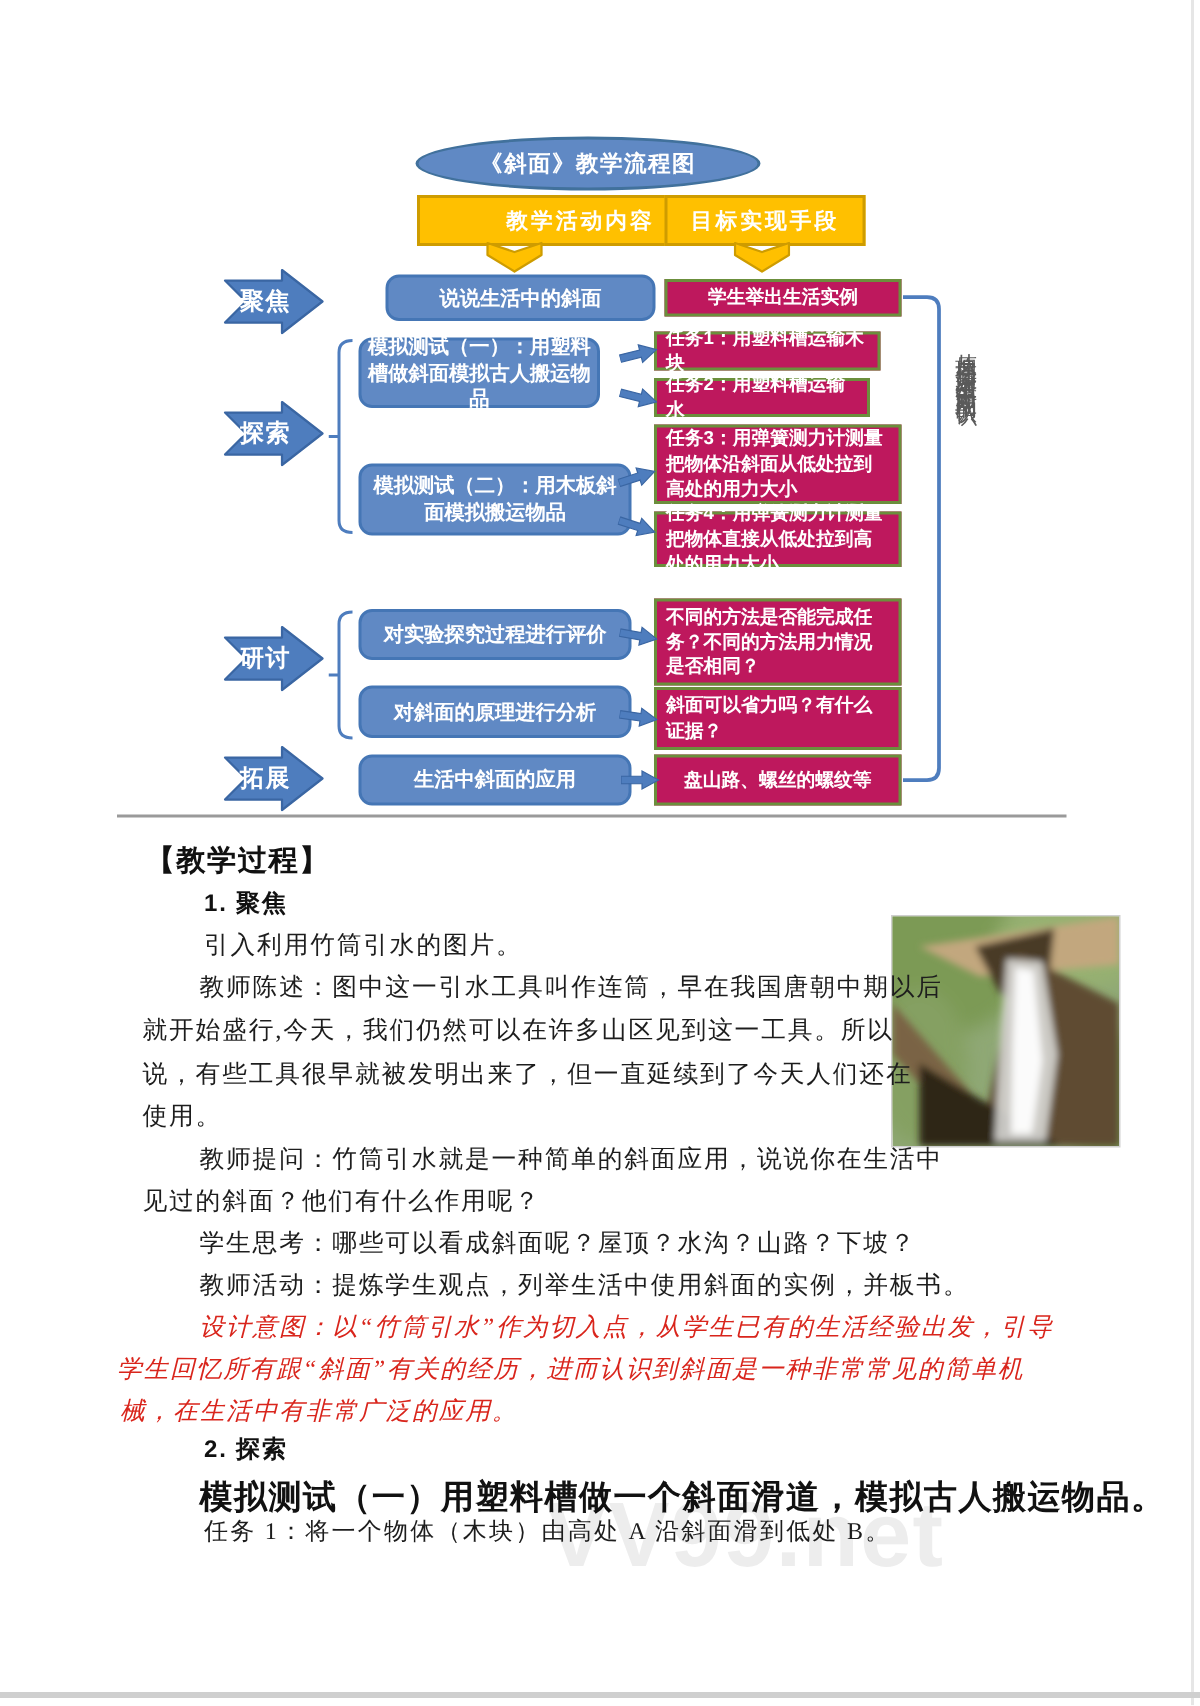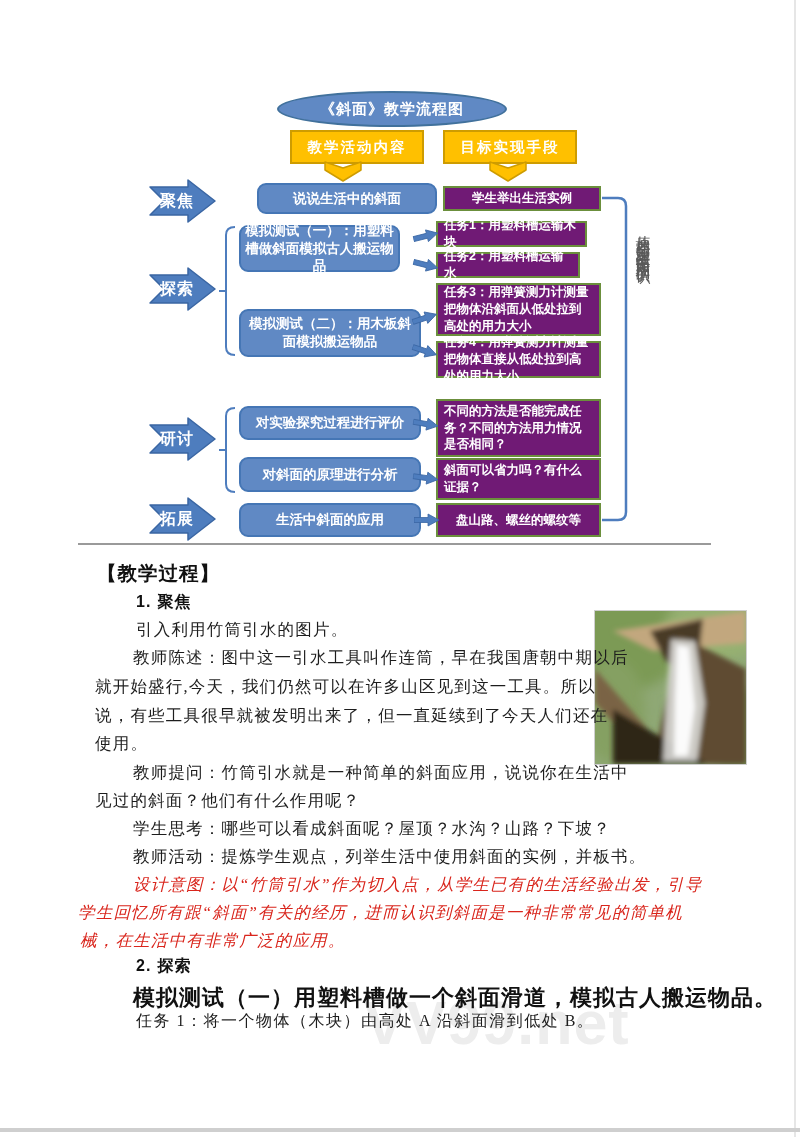--- a/index.html
+++ b/index.html
@@ -9,21 +9,21 @@
 
   
   .ellipse{left:277px;top:91px;width:226px;height:32px;background:#6089C4;border:2px solid #41719C;
            border-radius:50%;color:#fff;font-weight:bold;font-size:15px;display:flex;
            align-items:center;justify-content:center;letter-spacing:1px;}
   .ybox{background:#FFC000;border:2px solid #CE9C00;color:#fff;font-weight:bold;font-size:14.5px;
         display:flex;align-items:center;justify-content:center;letter-spacing:2px;}
   .bluebox{background:#6089C4;border:2px solid #4576B5;border-radius:9px;color:#fff;font-weight:bold;
            font-size:13.5px;line-height:1.32;display:flex;align-items:center;justify-content:center;
            text-align:center;box-sizing:border-box;padding:1px 4px;}
-  .greenbox{background:#701a75;border:2px solid #6B8F3C;color:#fff;font-weight:bold;font-size:12.5px;
+  .greenbox{background:#be185d;border:2px solid #6B8F3C;color:#fff;font-weight:bold;font-size:12.5px;
             line-height:1.35;display:flex;align-items:center;box-sizing:border-box;padding:2px 6px;}
   .gcenter{justify-content:center;text-align:center;}
   .stage{width:68px;height:44px;}
   .stage .lbl{position:absolute;left:8px;top:0;width:40px;height:44px;display:flex;align-items:center;
               justify-content:center;color:#fff;font-weight:bold;font-size:16px;letter-spacing:1px;}
   .sidenote{writing-mode:vertical-rl;color:#5a5a5a;font-size:14.5px;letter-spacing:2px;
             font-family:"Liberation Serif",serif;}
   .divider{left:78px;top:543px;width:633px;height:2px;background:#9a9a9a;}
 
   
@@ -39,21 +39,21 @@
 </style>
 </head>
 <body>
 
 <div id="page">
 
   <div class="abs ellipse">
     <span>《斜面》教学流程图</span>
   </div>
 
-  <div class="abs ybox" style="left:290px;top:130px;width:130px;height:30px;">
+  <div class="abs ybox" style="left:278px;top:130px;width:130px;height:30px;padding-left:42px;">
     <span>教学活动内容</span>
   </div>
   <div class="abs ybox" style="left:443px;top:130px;width:130px;height:30px;">
     <span>目标实现手段</span>
   </div>
 
   <svg class="abs" style="left:324px;top:161px;" width="38" height="21" viewBox="0 0 38 21">
     <polygon points="1,1 19,7 37,1 37,9 19,20 1,9" fill="#FFC000" stroke="#CE9C00" stroke-width="1.5" stroke-linejoin="round"></polygon>
   </svg>
   <svg class="abs" style="left:489px;top:161px;" width="38" height="21" viewBox="0 0 38 21">

